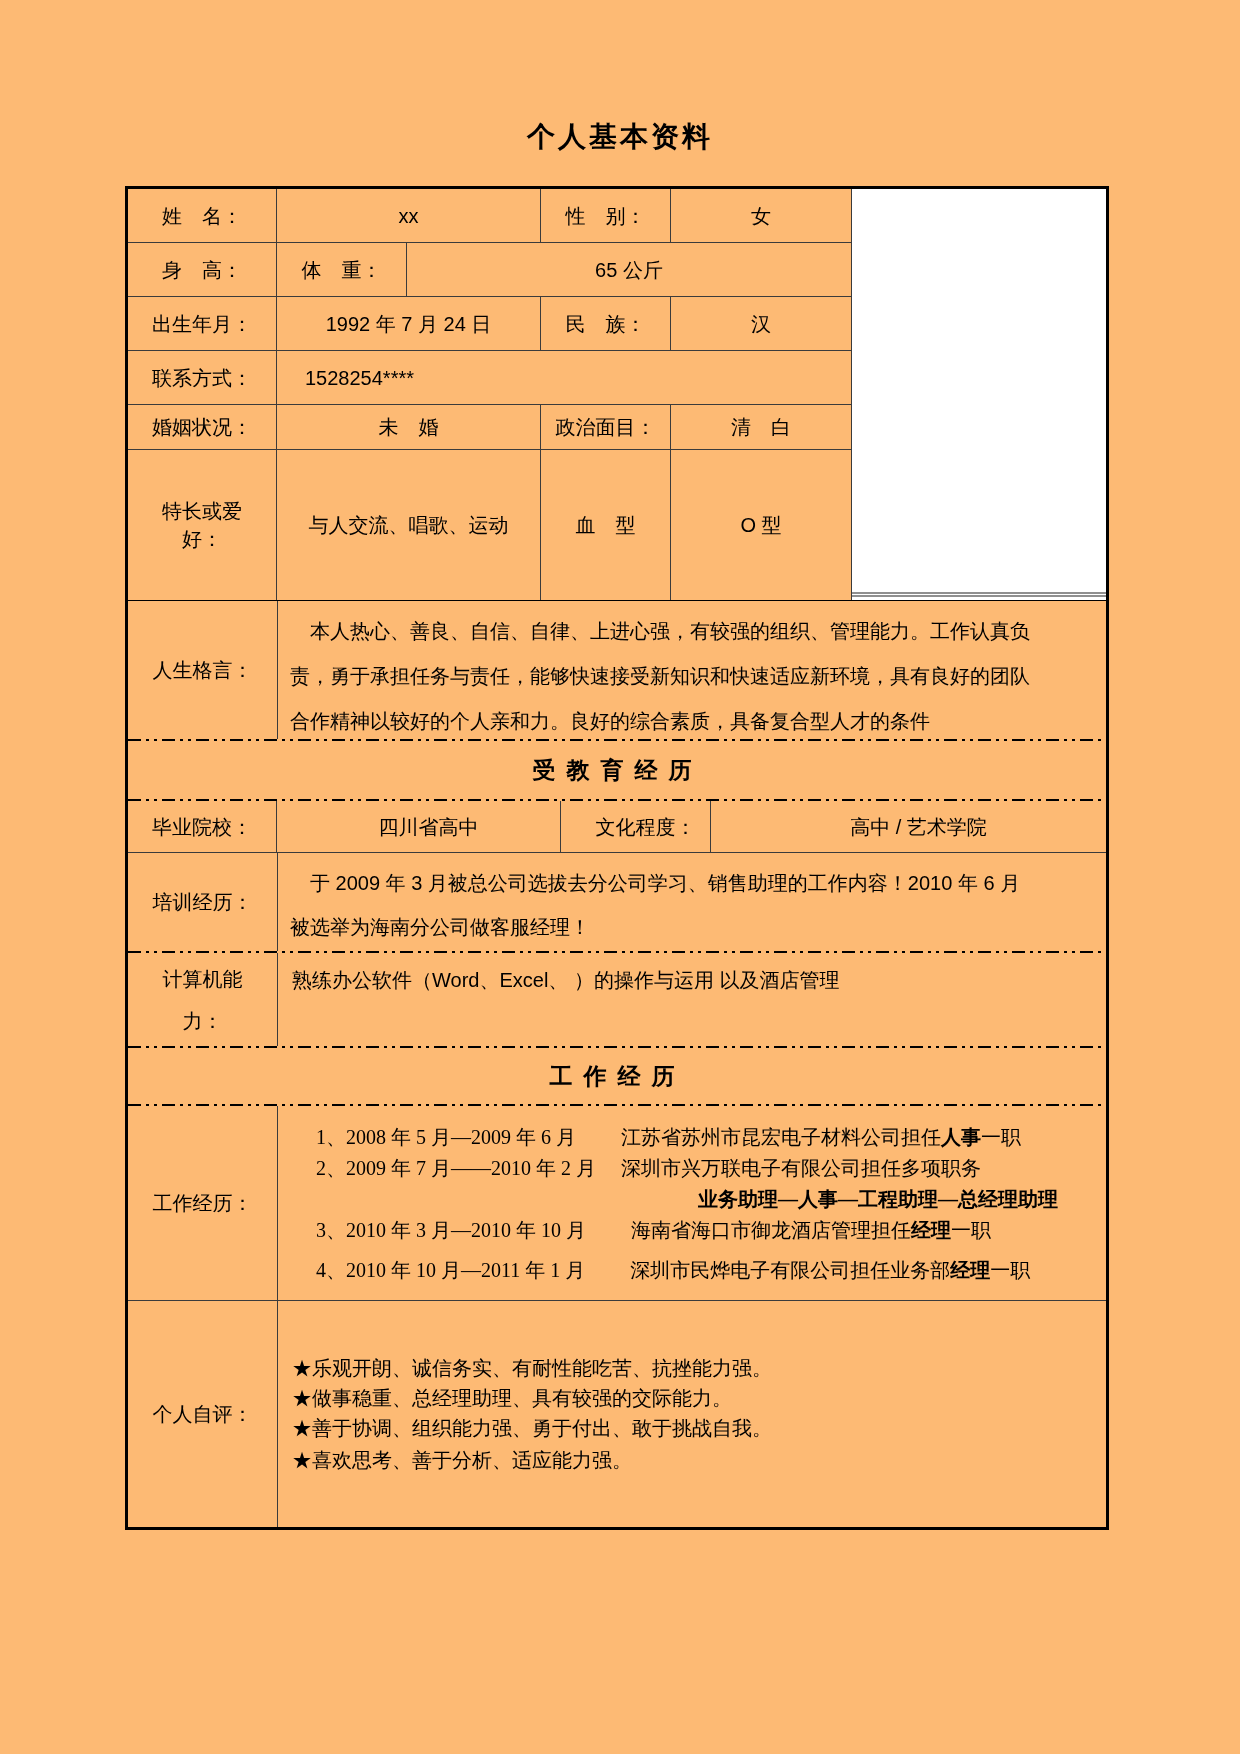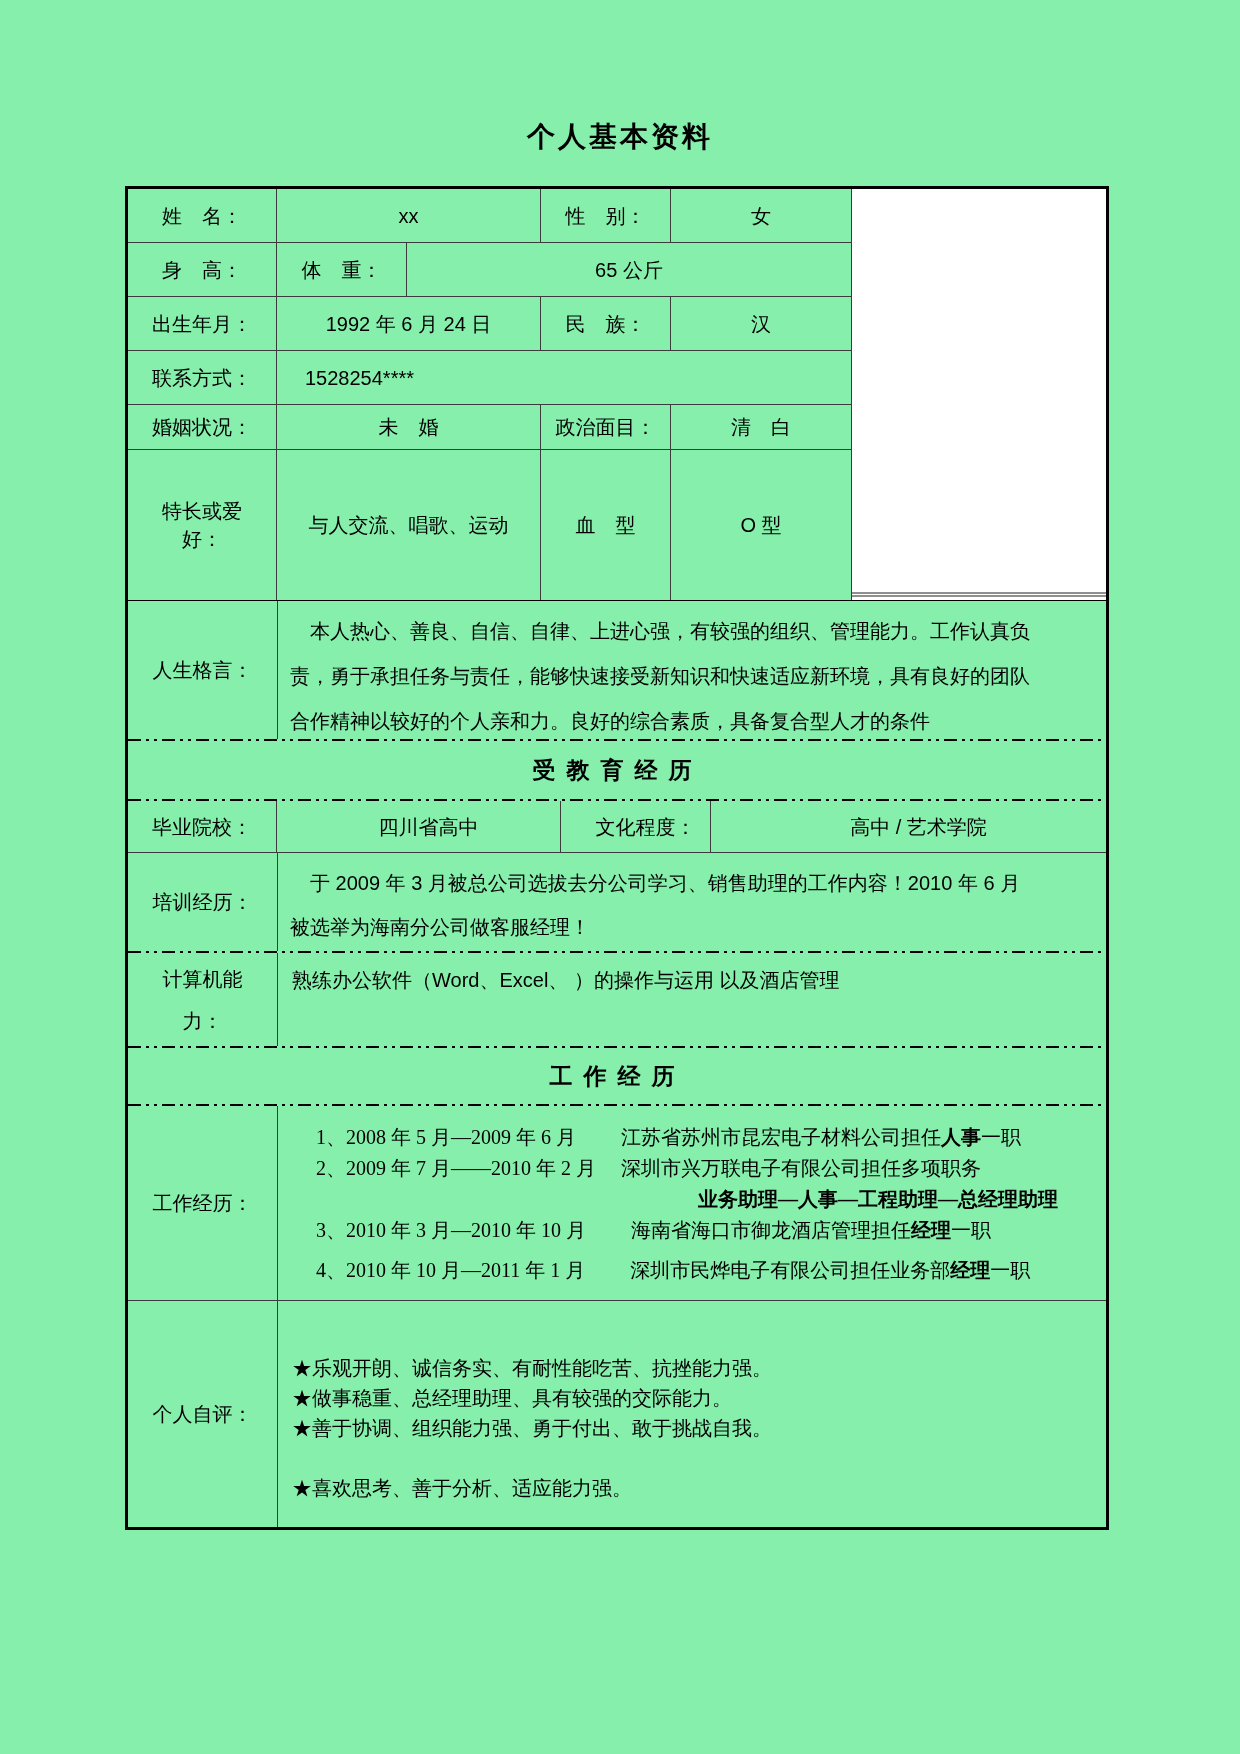--- a/index.html
+++ b/index.html
@@ -1,17 +1,17 @@
 <!DOCTYPE html>
 <html><head>
 <meta charset="utf-8">
 <style>
   html,body{margin:0;padding:0;background:#ffffff;}
   .page{
-    width:1240px;height:1754px;background:#86efac;color:#000;
+    width:1240px;height:1754px;background:#fdba74;color:#000;
     font-family:"Liberation Sans",sans-serif;position:relative;overflow:hidden;
   }
   .doc-title{
     padding-top:118px;text-align:center;font-size:28px;font-weight:bold;
     letter-spacing:3px;
   }
   .tbl{
     box-sizing:border-box;margin-left:125px;margin-top:30px;width:984px;
     border:3px solid #000;font-size:20px;
   }
@@ -65,21 +65,21 @@
   .training-content{padding:8px 16px 0 12px;line-height:44px;text-indent:1em;white-space:pre-line;height:98px;}
   .computer-content{padding:12px 16px 0 14px;line-height:30px;height:93px;text-align:left;}
   .work-row{height:194px;}
   .work-lines{padding-top:16px;font-family:"Liberation Serif",serif;}
   .work-lines .tline{line-height:31px;padding-left:38px;}
   .work-lines .tright{padding-left:0;text-align:right;padding-right:48px;}
   .work-lines .tgap{margin-top:9px;}
   .selfeval-row{height:226px;border-top:1px solid #3b3b3b;}
   .self-lines{padding-top:52px;padding-left:14px;}
   .self-lines .tline{line-height:30px;}
-  .self-lines .tgap{margin-top:30px;}
+  .self-lines .tgap{margin-top:2px;}
   .bold{font-weight:bold;}
 </style>
 </head>
 <body>
 
 <div class="page">
 
   <div class="doc-title">个人基本资料</div>
 
   <div class="tbl">
@@ -95,21 +95,21 @@
         </div>
 
         <div class="row h54">
           <div class="cell cA br bb">身　高：</div>
           <div class="cell cC br bb">体　重：</div>
           <div class="cell cD bb">65 公斤</div>
         </div>
 
         <div class="row h54">
           <div class="cell cA br bb">出生年月：</div>
-          <div class="cell cB br bb">1992 年 6 月 24 日</div>
+          <div class="cell cB br bb">1992 年 7 月 24 日</div>
           <div class="cell cC br bb">民　族：</div>
           <div class="cell cD bb">汉</div>
         </div>
 
         <div class="row h54">
           <div class="cell cA br bb">联系方式：</div>
           <div class="cell cD bb left-al">1528254****</div>
         </div>
 
         <div class="row h45">

